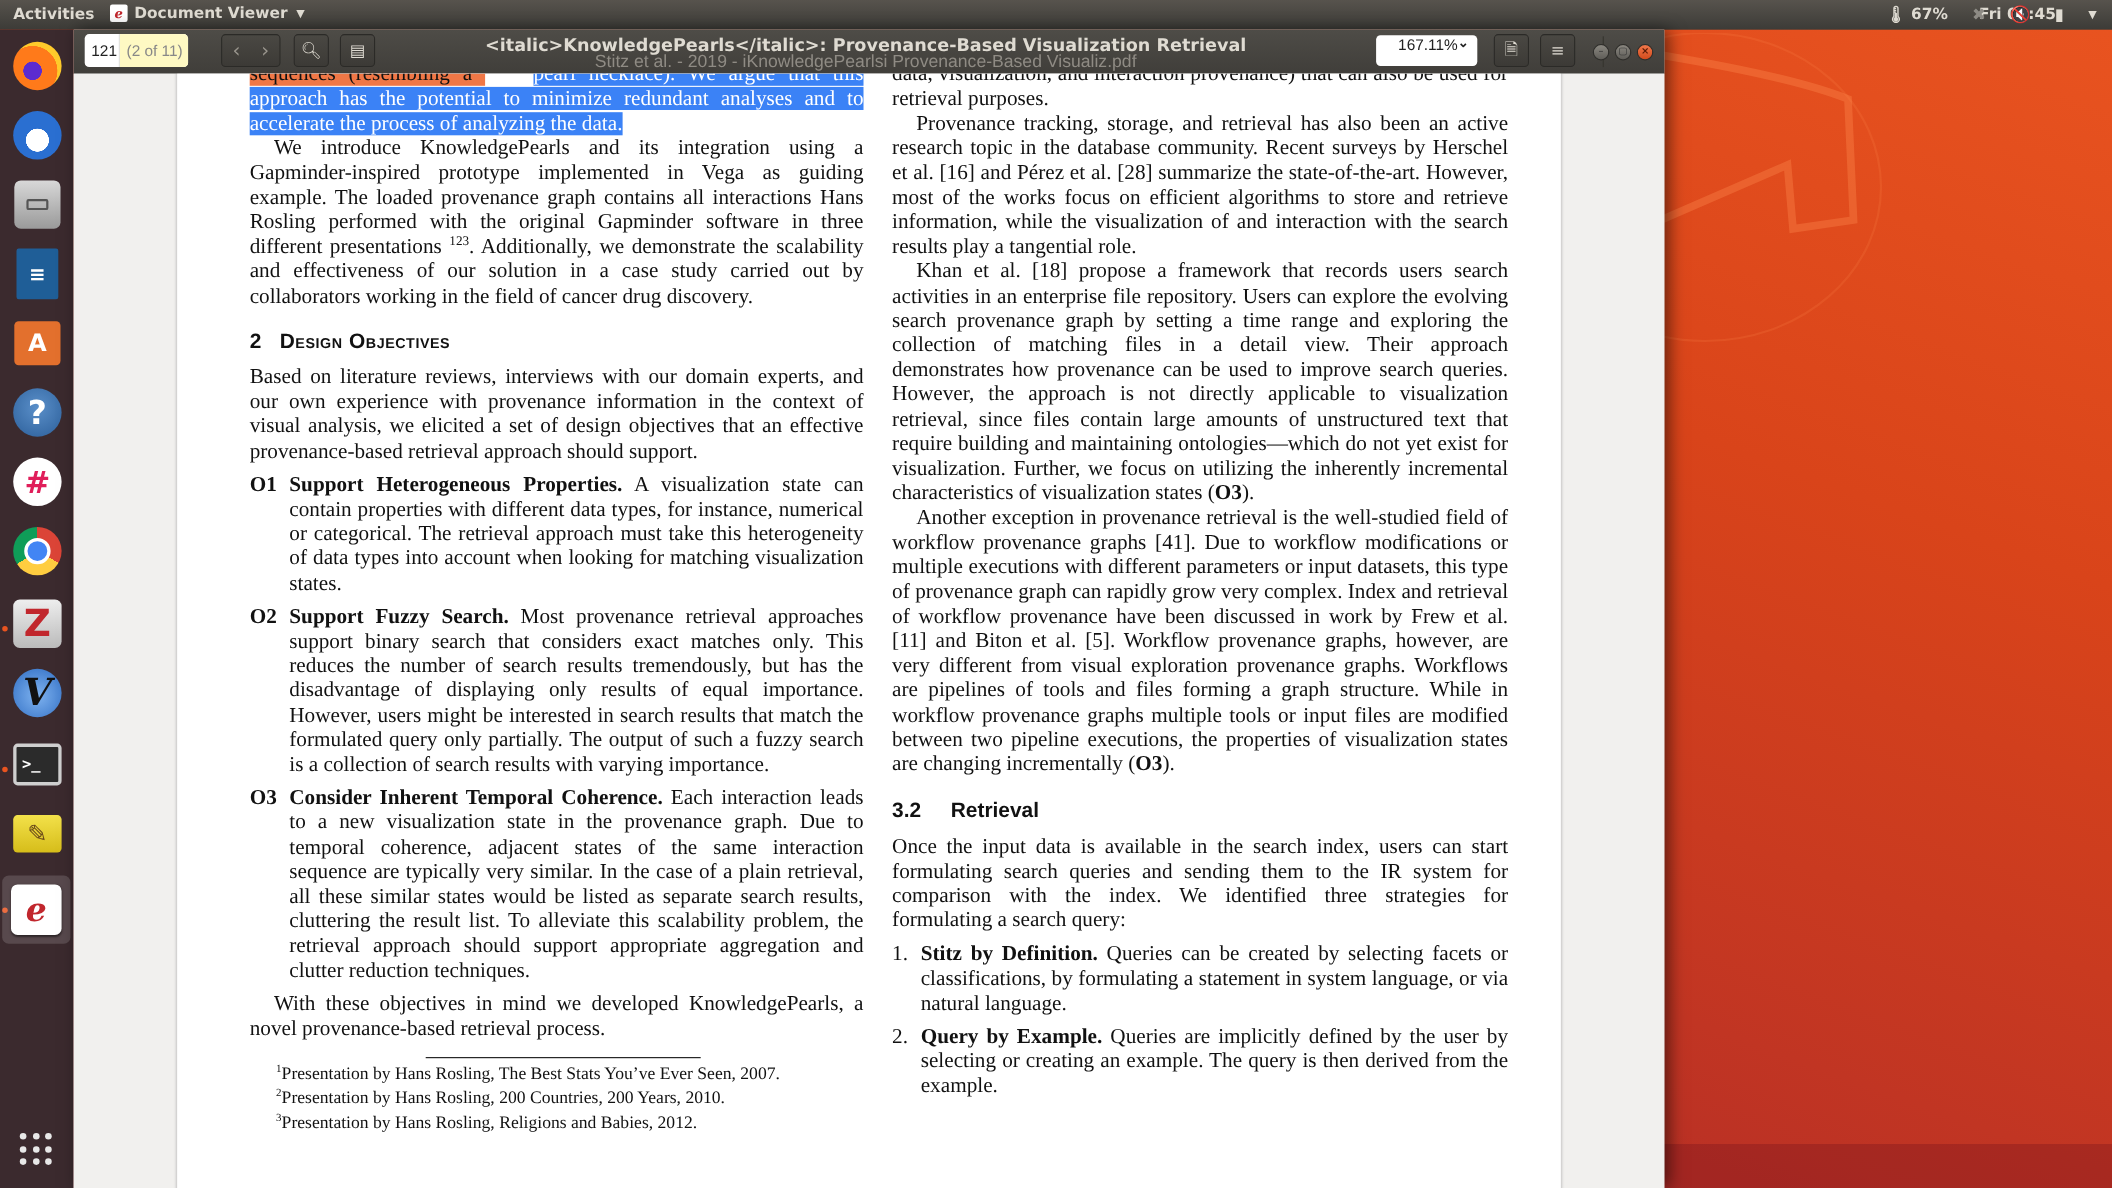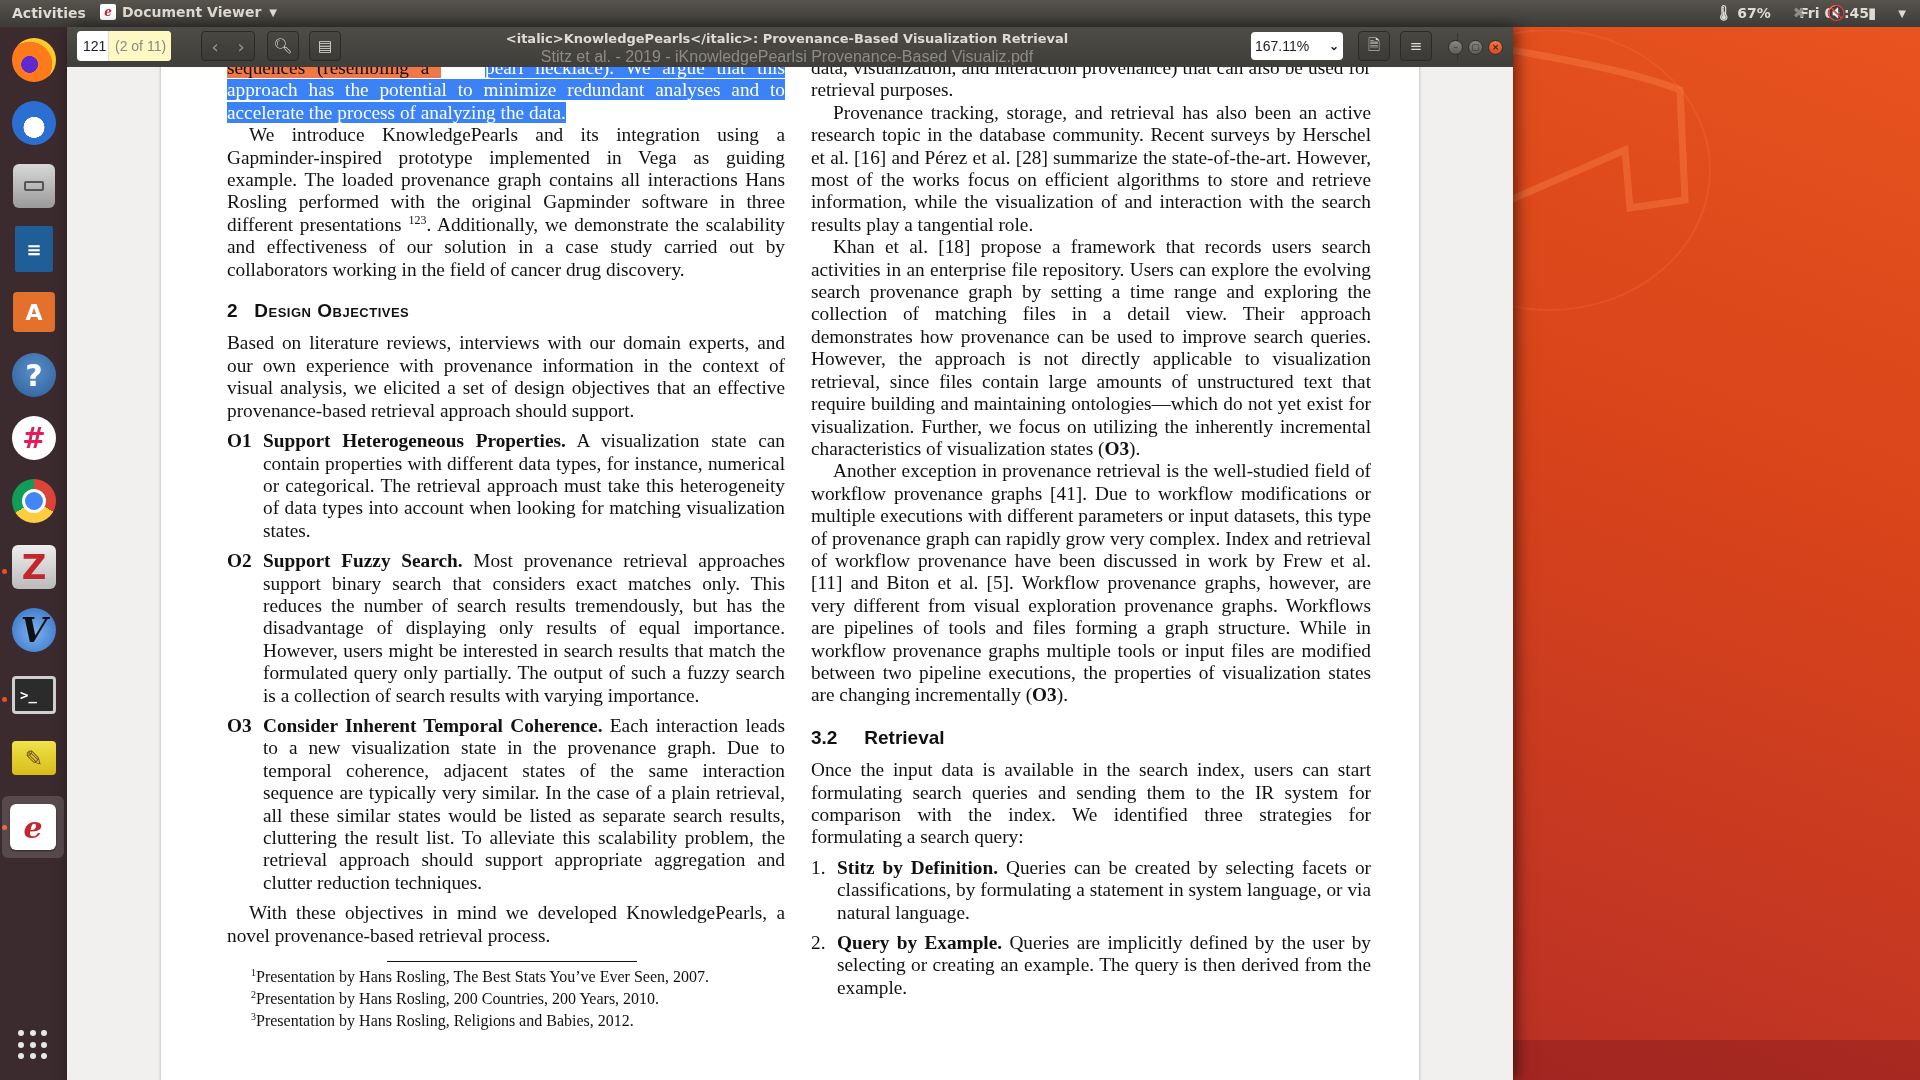--- a/index.html
+++ b/index.html
@@ -63,23 +63,23 @@
   #headerbar {
     position:absolute; left:0; top:0; width:1446px; height:40px;
     background: linear-gradient(#4e4c47, #403e3a); color:#dfdbd2;
   }
   .hb-btn { position:absolute; top:4px; height:30px; border:1px solid #2b2a27; border-radius:4px; background: linear-gradient(#4a4843, #3c3a36); color:#dfdbd2; display:flex; align-items:center; justify-content:center; font-size:15px; }
   .page-entry { position:absolute; left:10px; top:4px; width:94px; height:30px; background:#fff; border-radius:4px; display:flex; align-items:center; font-size:14px; font-family:"Liberation Sans", sans-serif; overflow:hidden; }
   .page-entry .num { width:32px; padding-left:6px; color:#222; border-right:1px solid #ddd; height:100%; display:flex; align-items:center; }
   .page-entry .of { padding-left:6px; color:#888; background:#fef9c3; height:100%; display:flex; align-items:center; flex:1; }
   .nav-group { position:absolute; left:134px; top:4px; width:54px; height:30px; border:1px solid #2b2a27; border-radius:4px; background: linear-gradient(#4a4843, #3c3a36); display:flex; }
   .nav-group span { flex:1; display:flex; align-items:center; justify-content:center; color:#9a968e; font-size:18px; }
-  .win-title { position:absolute; left:330px; width:780px; top:4px; text-align:center; font-size:13px; font-weight:bold; color:#dfdbd2; }
+  .win-title { position:absolute; left:330px; width:780px; top:4px; text-align:center; font-size:16px; font-weight:bold; color:#dfdbd2; }
   .win-subtitle { position:absolute; left:330px; width:780px; top:21px; text-align:center; font-size:16px; color:#8f8b84; font-family:"Liberation Sans", sans-serif; }
-  .zoom-combo { position:absolute; left:1184px; top:5px; width:92px; height:28px; background:#fff; border-radius:4px; color:#222; font-size:14px; font-family:"Liberation Sans", sans-serif; display:flex; align-items:center; justify-content:space-between; padding:0 4px; }
+  .zoom-combo { position:absolute; left:1184px; top:5px; width:92px; height:28px; background:#fff; border-radius:4px; color:#222; font-size:14px; font-family:"Liberation Sans", sans-serif; display:flex; align-items:flex-start; justify-content:space-between; padding:0 20px; }
   .zoom-combo .chev { font-size:12px; font-weight:bold; }
   .wc { position:absolute; top:13px; width:15px; height:15px; border-radius:50%; background: linear-gradient(#8a8780, #5f5d58); border:1px solid #2f2e2b; font-size:9px; line-height:13px; text-align:center; color:#333; }
   .wc.close { background: linear-gradient(#f0774a, #d34b1c); color:#5a1a06; font-weight:bold; }
   .hb-sep { position:absolute; left:1390px; top:6px; width:1px; height:28px; background:#36352f; }
 
   #viewport { position:absolute; left:0; top:40px; width:1446px; height:1013px; overflow:hidden; background:#f1f0ee; }
   #page { position:absolute; left:94px; top:-10px; width:1258px; height:1040px; background:#fff; box-shadow: 0 0 3px rgba(0,0,0,0.3); }
 
   .doc { font-family:"Liberation Serif", serif; font-size:19.3px; line-height:22.4px; color:#111; text-align:justify; }
   .col-left { position:absolute; left:66px; top:0; width:558px; }

